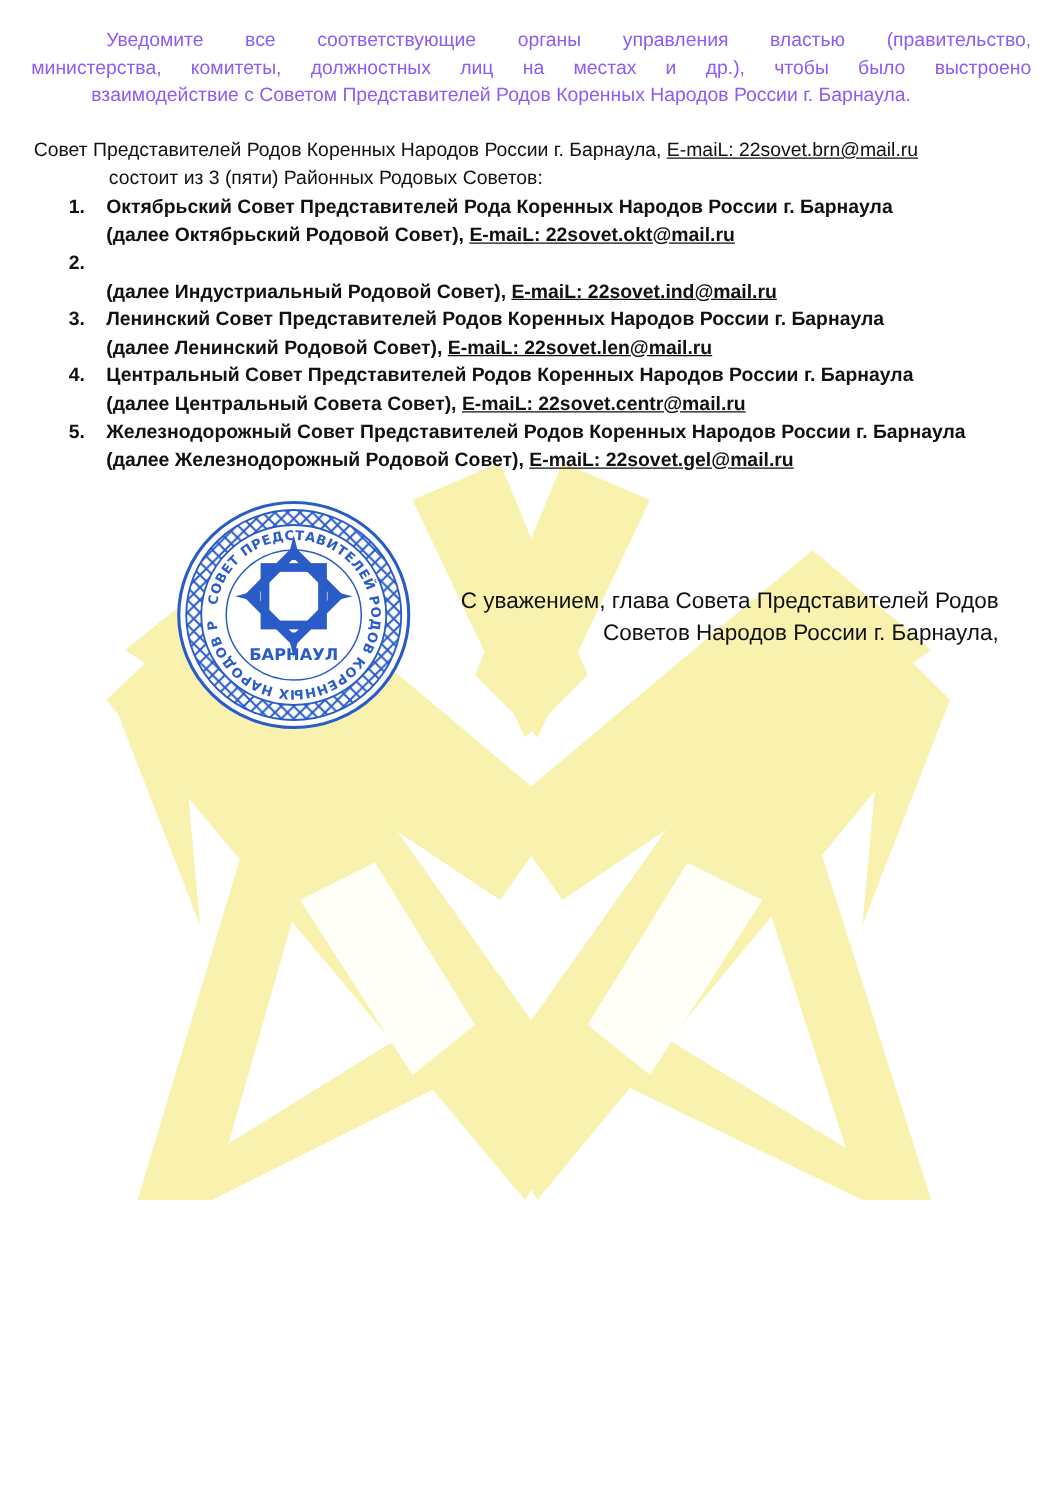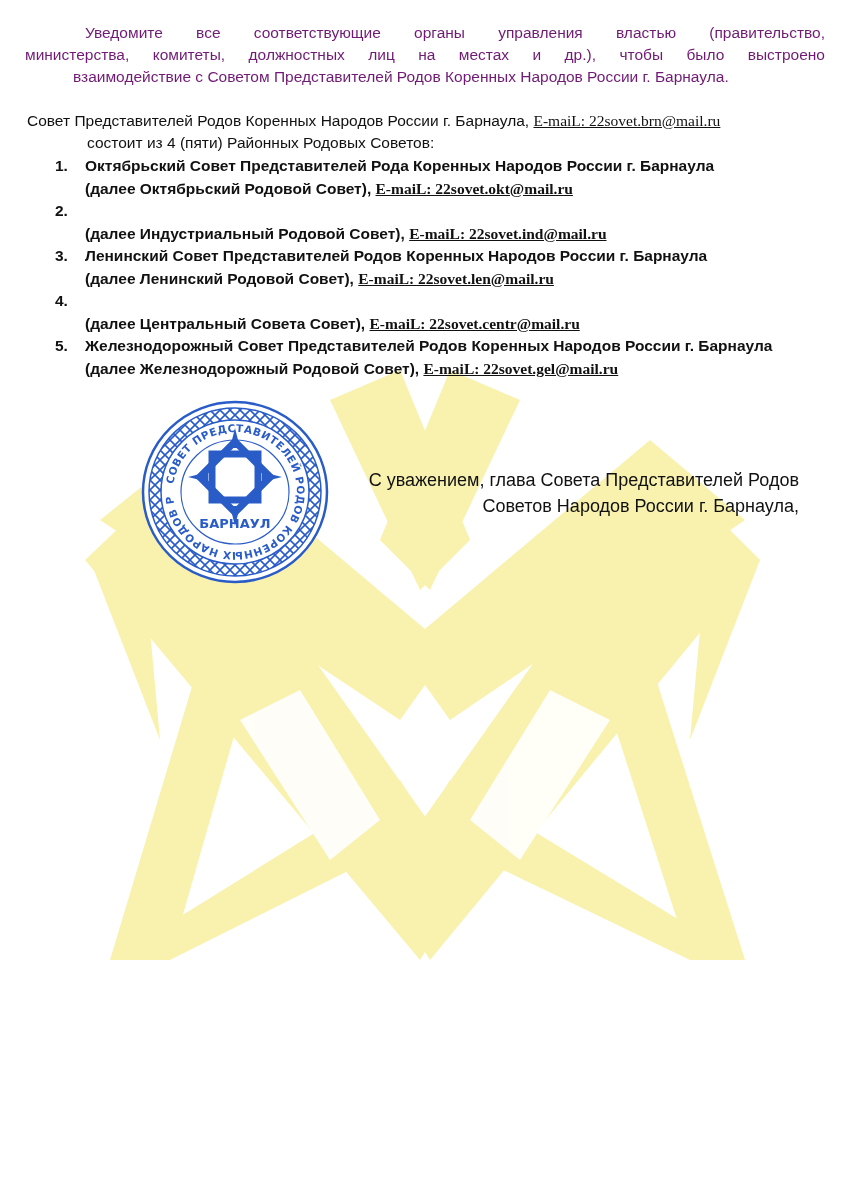--- a/index.html
+++ b/index.html
@@ -7,33 +7,33 @@
     width: 849px; height: 1200px; position: relative; overflow: hidden;
     background: #ffffff;
     font-family: "Liberation Sans", sans-serif;
     color: #111;
   }
   .watermark { position: absolute; left: 0; top: 0; width: 849px; height: 1200px; z-index: 0; }
   .page { position: absolute; left: 0; top: 0; width: 849px; height: 1200px; z-index: 1; }
 
   .intro {
     position: absolute; left: 25px; top: 22px; width: 800px;
-    font-size: 15.5px; line-height: 22px; color: #701a75;
+    font-size: 15.5px; line-height: 22px; color: #8b5cf6;
     text-align: justify;
   }
   .intro .indent { display: inline-block; width: 60px; }
   .intro .line { display: block; text-align: justify; text-align-last: justify; }
   .intro .line.last { text-align-last: left; margin-left: 48px; }
 
   .council-head {
     position: absolute; left: 27px; top: 110px; width: 800px;
     font-size: 15.5px; line-height: 22px;
   }
   .council-head .sub { padding-left: 60px; display: block; }
-  a.email { color: #111; text-decoration: underline; font-family: Liberation Serif, serif; }
+  a.email { color: #111; text-decoration: underline; }
 
   .list { position: absolute; left: 55px; top: 155px; width: 780px; margin: 0; padding: 0; list-style: none; }
   .list li { position: relative; font-size: 15.5px; line-height: 22.5px; font-weight: bold; padding-left: 30px; }
   .list .num { position: absolute; left: 0; top: 0; }
 
   .stamp { position: absolute; left: 140px; top: 400px; width: 190px; height: 185px; }
 
   .signature {
     position: absolute; right: 50px; top: 432px; width: 500px;
     text-align: right; font-size: 18px; line-height: 26px; color: #111; margin-top: 35px;
@@ -75,21 +75,21 @@
 
   <div class="intro">
     <span class="line"><span class="indent"></span><span>Уведомите все соответствующие органы управления властью (правительство,</span></span>
     <span class="line">министерства, комитеты, должностных лиц на местах и др.), чтобы было выстроено</span>
     <span class="line last">взаимодействие с Советом Представителей Родов Коренных Народов России г. Барнаула.</span>
   </div>
 
   <div class="council-head">
     <span>Совет Представителей Родов Коренных Народов России г. Барнаула,</span>
     <a class="email">E-maiL: 22sovet.brn@mail.ru</a>
-    <span class="sub">состоит из 4 (пяти) Районных Родовых Советов:</span>
+    <span class="sub">состоит из 3 (пяти) Районных Родовых Советов:</span>
   </div>
 
   <ol class="list">
     <li>
       <span class="num">1.</span>
       <span>Октябрьский Совет Представителей Рода Коренных Народов России г. Барнаула</span><br>
       <span>(далее Октябрьский Родовой Совет),</span>
       <a class="email">E-maiL: 22sovet.okt@mail.ru</a>
     </li>
     <li>
@@ -99,21 +99,21 @@
       <a class="email">E-maiL: 22sovet.ind@mail.ru</a>
     </li>
     <li>
       <span class="num">3.</span>
       <span>Ленинский Совет Представителей Родов Коренных Народов России г. Барнаула</span><br>
       <span>(далее Ленинский Родовой Совет),</span>
       <a class="email">E-maiL: 22sovet.len@mail.ru</a>
     </li>
     <li>
       <span class="num">4.</span>
-      <br>
+      <span>Центральный  Совет Представителей Родов Коренных Народов России г. Барнаула</span><br>
       <span>(далее Центральный Совета Совет),</span>
       <a class="email">E-maiL: 22sovet.centr@mail.ru</a>
     </li>
     <li>
       <span class="num">5.</span>
       <span>Железнодорожный Совет Представителей Родов Коренных Народов России г. Барнаула</span><br>
       <span>(далее Железнодорожный Родовой Совет),</span>
       <a class="email">E-maiL: 22sovet.gel@mail.ru</a>
     </li>
   </ol>

